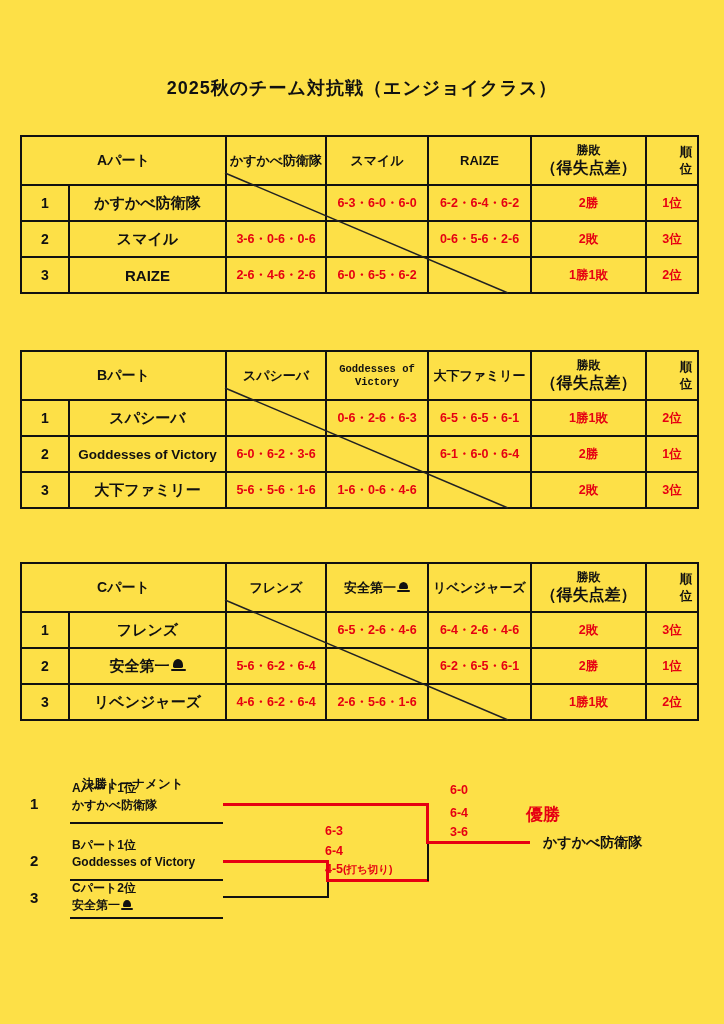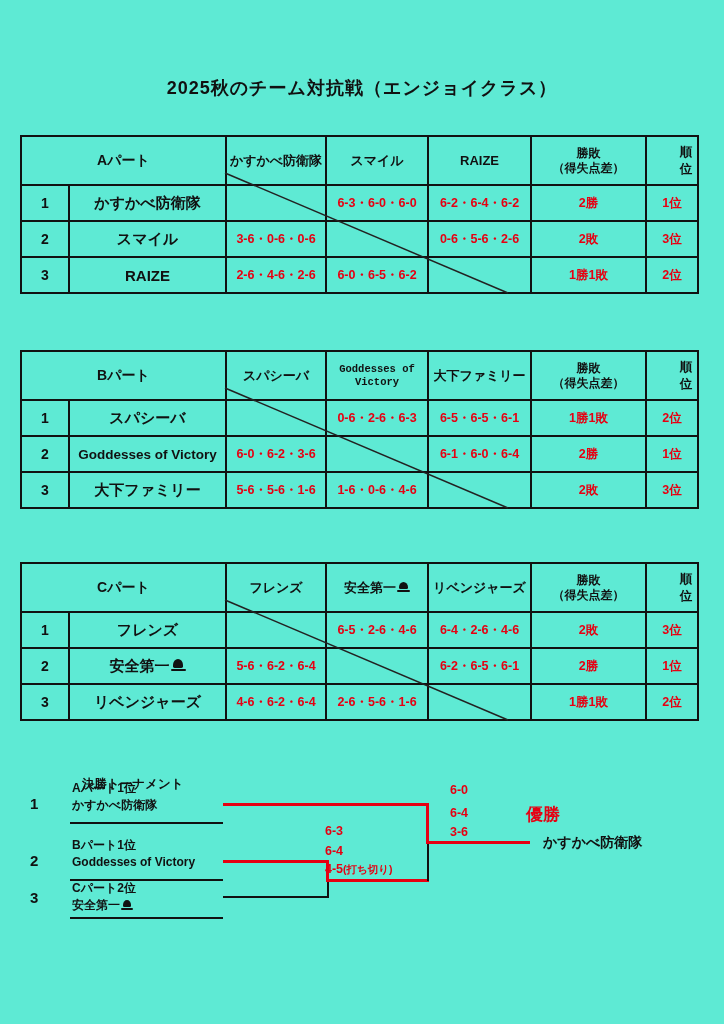--- a/index.html
+++ b/index.html
@@ -1,39 +1,39 @@
 <!DOCTYPE html>
 <html style="--red: #e60012; --ink: #111111;"><head>
 <meta charset="utf-8">
 <style>
   :root { --red:#e60012; --ink:#111; }
   * { box-sizing:border-box; }
   body { margin:0; background:#fff; }
   #page {
-    position:relative; width:724px; height:1024px; background:#5eead4;
+    position:relative; width:724px; height:1024px; background:#fde047;
     font-family:"Liberation Sans","DejaVu Sans",sans-serif;
     font-weight:bold; color:var(--ink); overflow:hidden;
   }
   .page-title {
     position:absolute; top:76px; left:0; width:724px;
     text-align:center; font-size:18px; letter-spacing:1px; margin:0;
   }
 
   
   .tblwrap { position:absolute; left:20px; width:682px; }
   #tblA { top:135px; } #tblB { top:350px; } #tblC { top:562px; }
   table { border-collapse:collapse; table-layout:fixed; width:677px; }
   td { border:2px solid var(--ink); text-align:center; vertical-align:middle; padding:0; }
   tr.h td { height:49px; }
   tr.r td { height:36px; }
   .part-label { font-size:14px; }
   .opp { font-size:13px; }
   .opp-sm { font-size:10.5px; line-height:1.2; font-family:"Liberation Mono","DejaVu Sans Mono",monospace; }
   .rec-h { font-size:12px; line-height:1.25; }
-  .rec-sub { font-size:12px; }
+  .rec-sub { font-size:16px; }
   .rank-h { font-size:12.5px;padding-left:28px; }
   td.numc { font-size:14px; }
   td.namec { font-size:15px; }
   td.namec.latin { font-size:13.5px; }
   td.redc { color:var(--red); font-size:12.5px; }
   svg.diag { position:absolute; left:0; top:0; pointer-events:none; }
 
   
   .bktitle { position:absolute; left:82px; top:776px; font-size:12.5px;font-family:Liberation Mono, monospace; }
   .bknum { position:absolute; left:30px; font-size:15px; }

